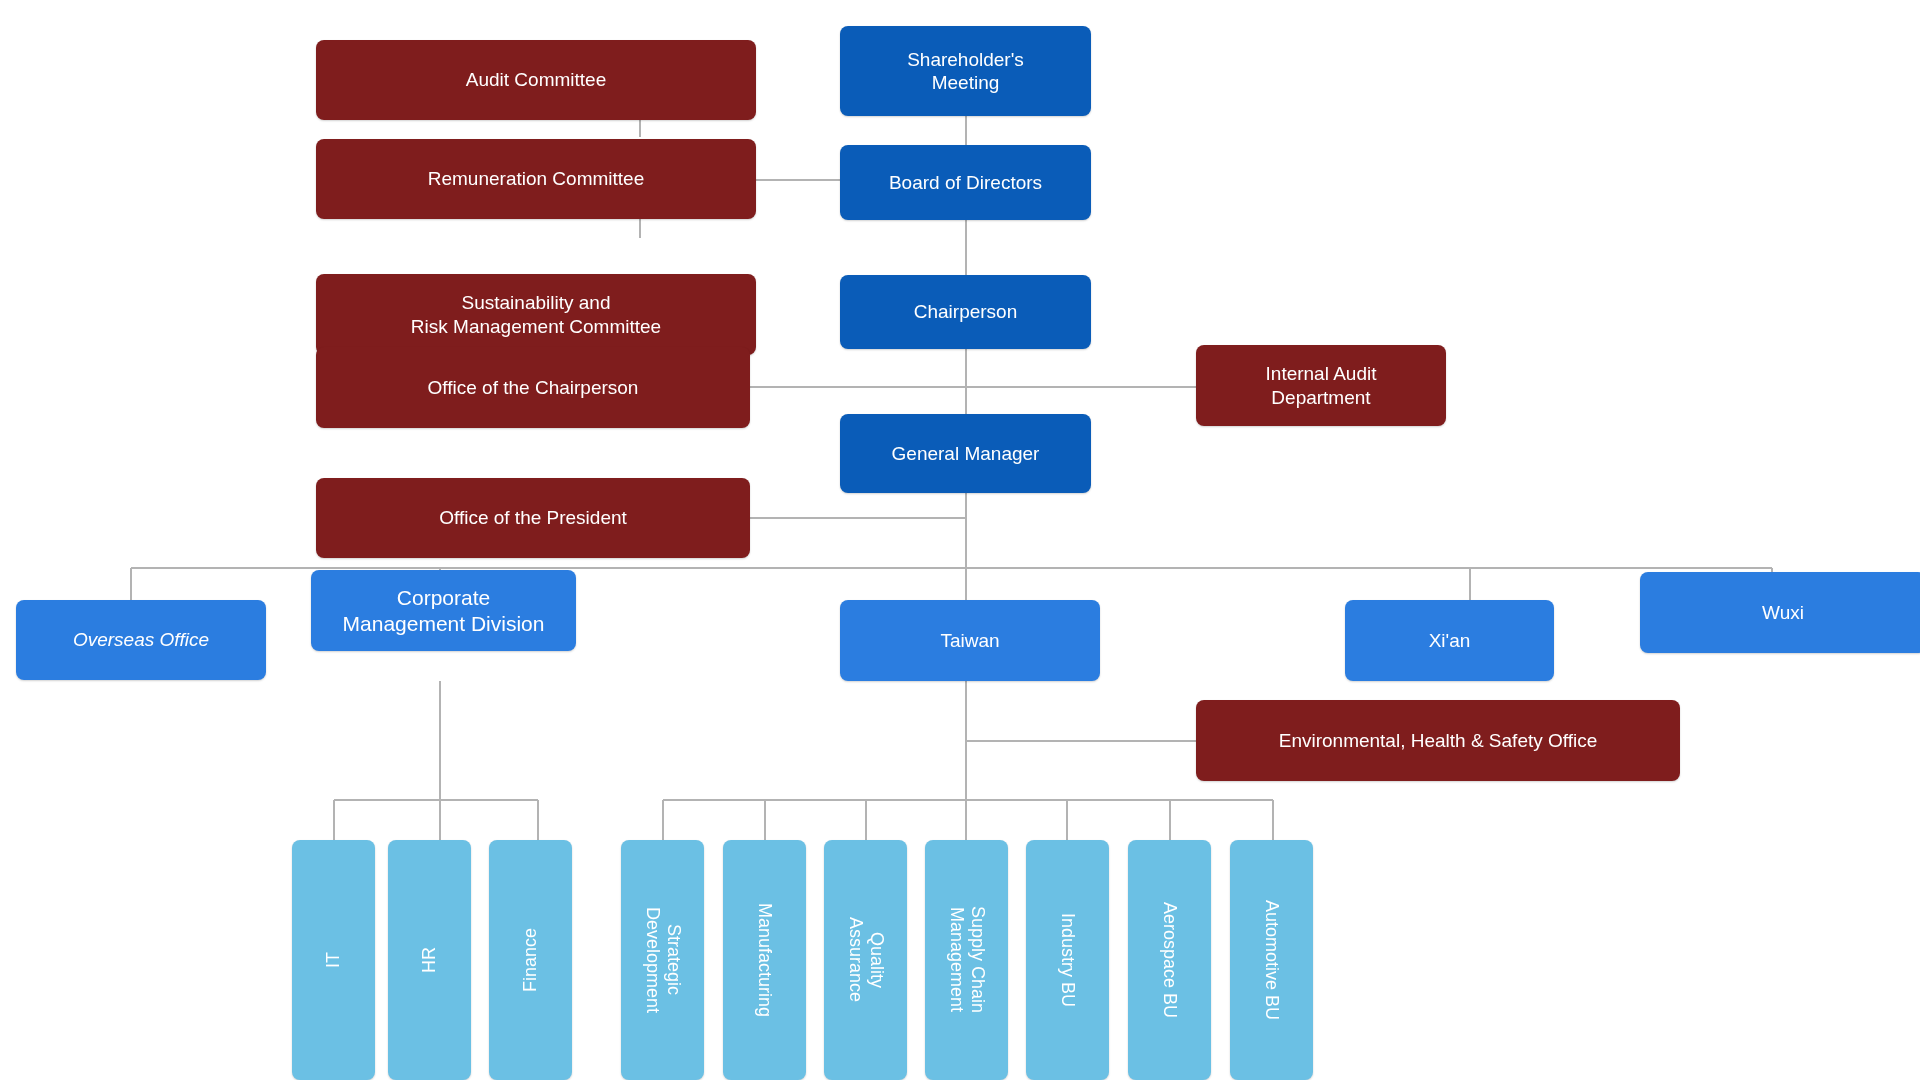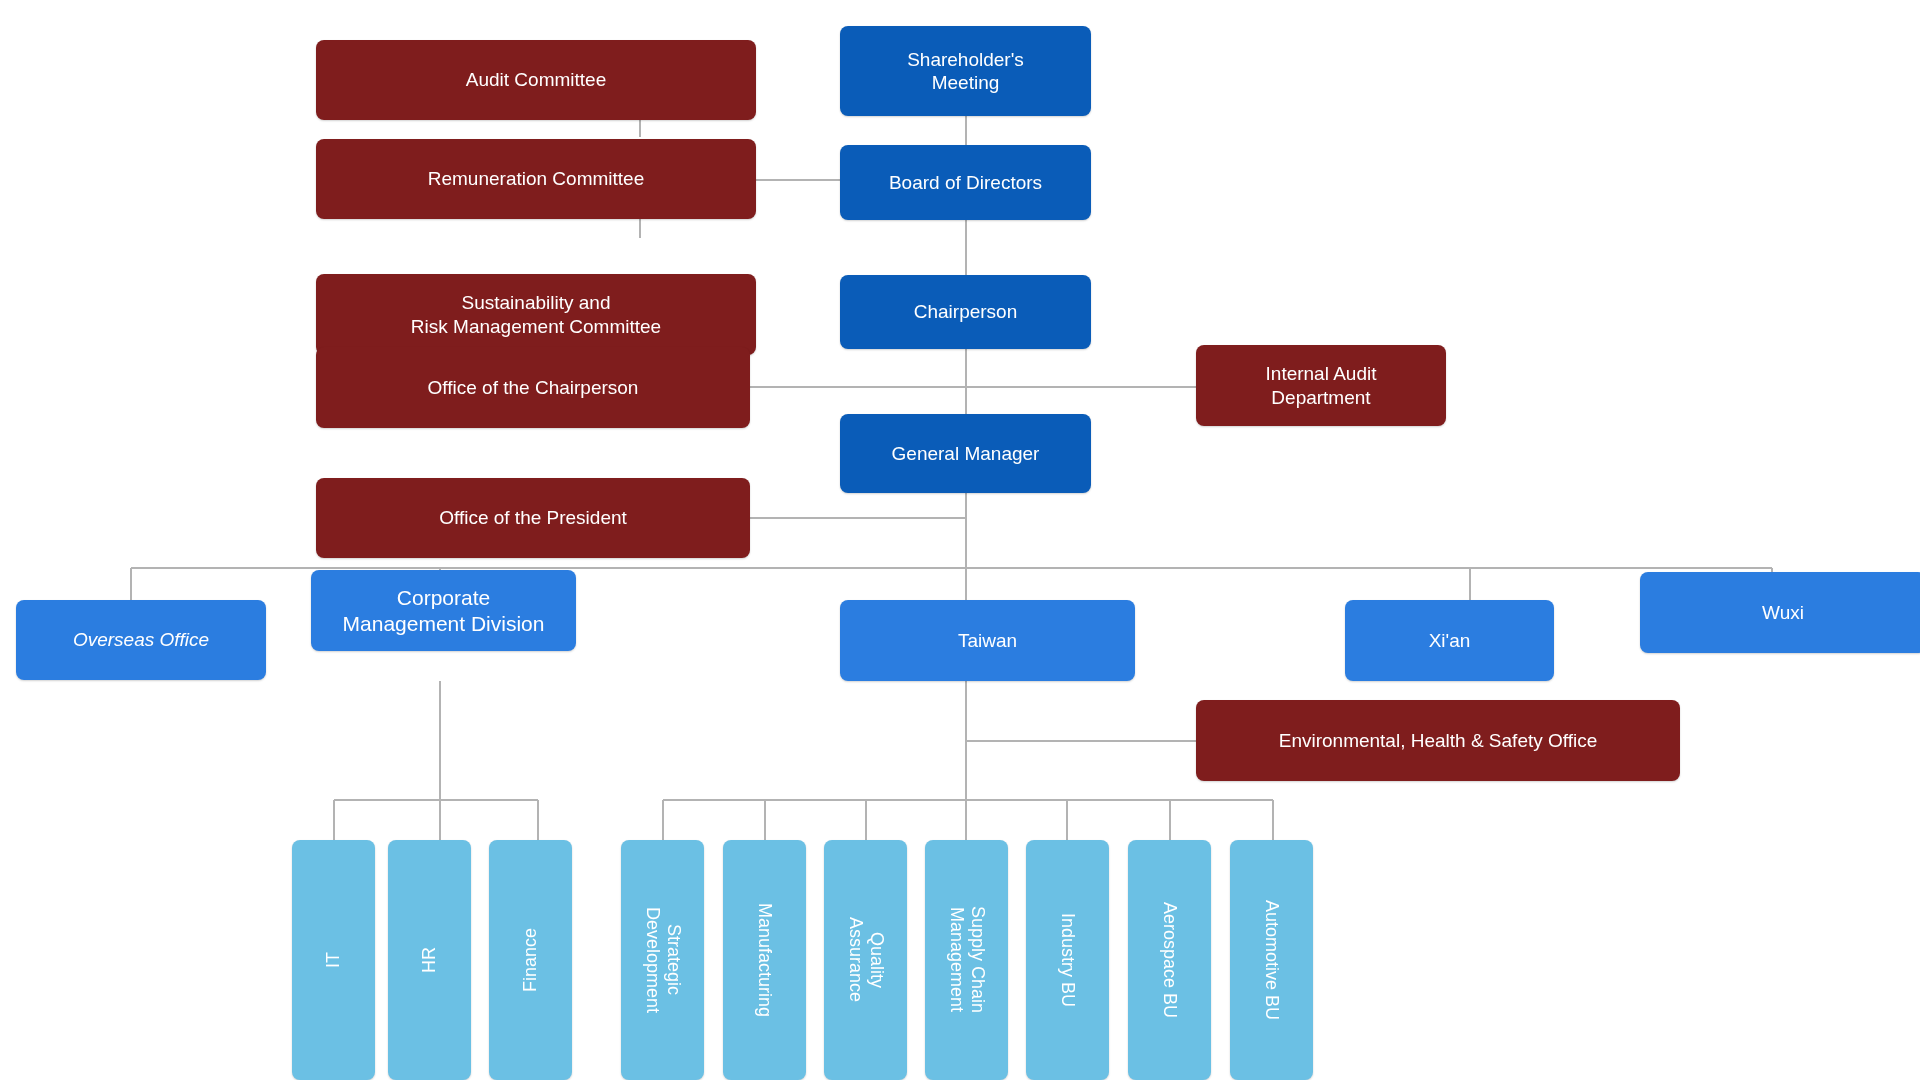--- a/index.html
+++ b/index.html
@@ -166,21 +166,21 @@
 
   <div class="node bright" style="left:16px; top:600px; width:250px; height:80px; font-size:19px;font-style:italic;">
     <span class="lbl">Overseas Office</span>
   </div>
 
   <div class="node bright" style="left:311px; top:570px; width:265px; height:81px; font-size:21px;">
     <span class="lbl">Corporate
 Management Division</span>
   </div>
 
-  <div class="node bright" style="left:840px; top:600px; width:295px; height:81px; font-size:19px;align-items:center;">
+  <div class="node bright" style="left:840px; top:600px; width:260px; height:81px; font-size:19px;align-items:center;">
     <span class="lbl">Taiwan</span>
   </div>
 
   <div class="node bright" style="left:1345px; top:600px; width:209px; height:81px; font-size:19px;">
     <span class="lbl">Xi'an</span>
   </div>
 
   <div class="node bright" style="left:1640px; top:572px; width:286px; height:81px; font-size:19px;">
     <span class="lbl">Wuxi</span>
   </div>

